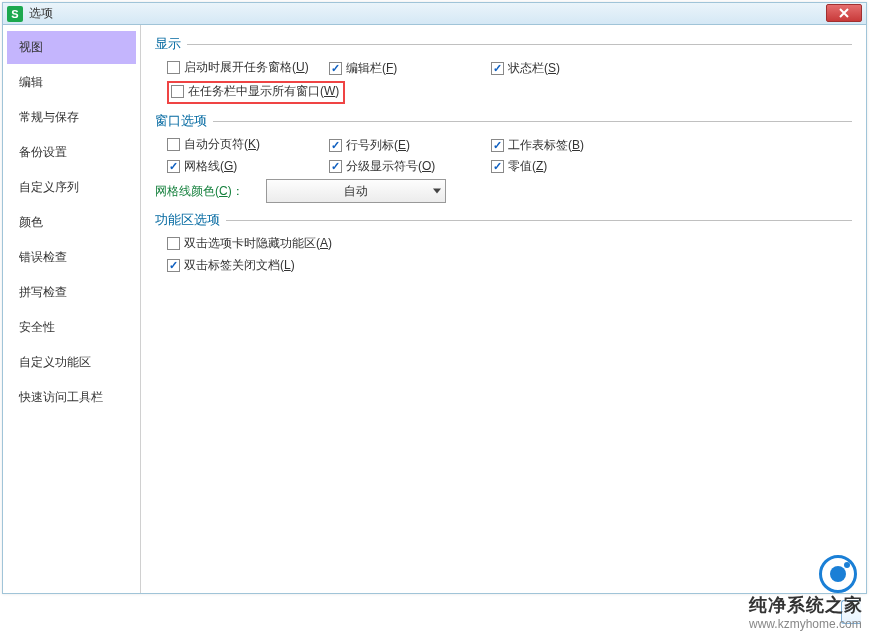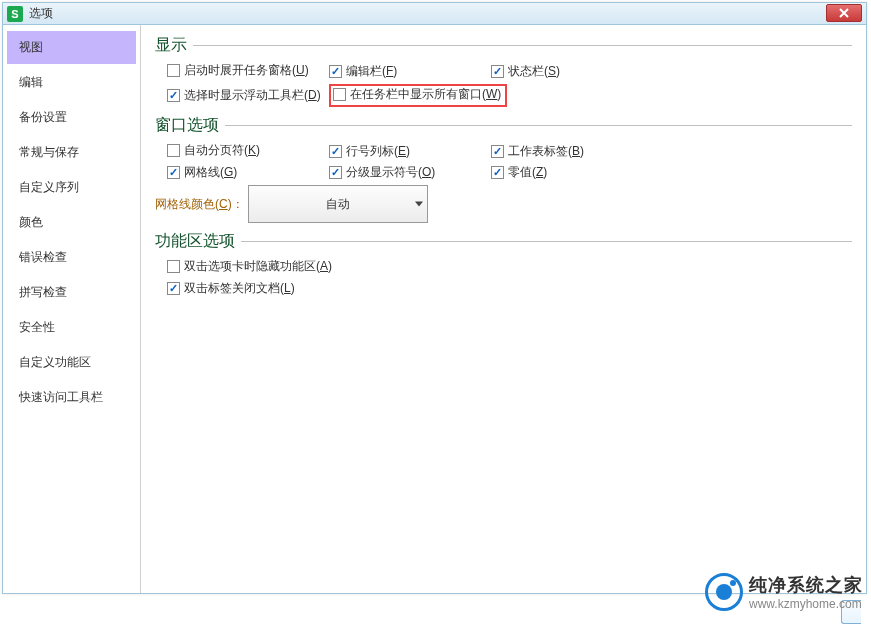--- a/index.html
+++ b/index.html
@@ -10,42 +10,42 @@
     .titlebar-title { color: #333; font-size: 12px; }
     .close-btn { position: absolute; right: 4px; top: 1px; width: 36px; height: 18px; background: linear-gradient(#e56e6e, #c83a3a); border: 1px solid #a03030; border-radius: 2px; display: flex; align-items: center; justify-content: center; cursor: pointer; }
     .close-btn svg { width: 10px; height: 10px; }
     .body-area { display: flex; height: calc(100% - 22px); }
     .sidebar { width: 138px; border-right: 1px solid #d0d0d0; padding: 6px 4px; background: #fff; }
     .sidebar-item { padding: 8px 12px; cursor: pointer; color: #333; font-size: 12px; margin-bottom: 2px; }
     .sidebar-item.active { background: #c4b5fd; color: #333; }
     .content { flex: 1; padding: 10px 14px; }
     .group { margin-bottom: 8px; }
     .group-header { display: flex; align-items: center; margin-bottom: 6px; }
-    .group-title { color: #14532d; font-size: 16px; white-space: nowrap; }
+    .group-title { color: #0369a1; font-size: 13px; white-space: nowrap; }
     .group-line { flex: 1; height: 1px; background: #c0c0c0; margin-left: 6px; }
     .group-rows { padding-left: 12px; }
     .row { display: flex; margin-bottom: 4px; }
     .col { display: flex; align-items: center; }
     .col1 { width: 162px; }
     .col2 { width: 162px; }
     .col3 { width: 170px; }
     .check { display: inline-flex; align-items: center; cursor: pointer; }
     .checkbox-box { width: 13px; height: 13px; border: 1px solid #888; background: #fff; margin-right: 4px; display: inline-flex; align-items: center; justify-content: center; flex-shrink: 0; }
     .checkbox-box.checked::after { content: "✓"; color: #1060c0; font-size: 11px; line-height: 1; font-weight: bold; }
     .check-label { color: #333; font-size: 12px; white-space: nowrap; }
     .mnemonic { text-decoration: underline; }
     .highlight-red { border: 2px solid #ef4444; padding: 0 4px 2px 2px; display: inline-flex; align-items: center; }
     .color-row { display: flex; align-items: center; margin-top: 4px; padding-left: 0; }
-    .color-label { color: #a16207; margin-right: 4px; }
-    .combo { width: 180px; height: 38px; border: 1px solid #999; background: linear-gradient(#fdfdfd, #ececec); display: flex; align-items: center; justify-content: center; position: relative; cursor: pointer; }
+    .color-label { color: #15803d; margin-right: 22px; }
+    .combo { width: 180px; height: 24px; border: 1px solid #999; background: linear-gradient(#fdfdfd, #ececec); display: flex; align-items: center; justify-content: center; position: relative; cursor: pointer; }
     .combo-text { color: #333; font-size: 12px; }
     .combo-arrow { position: absolute; right: 4px; top: 50%; transform: translateY(-50%); width: 0; height: 0; border-left: 4px solid transparent; border-right: 4px solid transparent; border-top: 5px solid #444; }
     .bottom-bar { position: absolute; left: 2px; top: 596px; width: 865px; height: 32px; display: flex; align-items: center; justify-content: flex-end; padding-right: 6px; }
     .bottom-btn-partial { width: 20px; height: 24px; border: 1px solid #7fb0d8; border-radius: 3px 0 0 3px; background: linear-gradient(#f8fcff, #e8f4ff); border-right: none; }
-    .watermark { position: absolute; right: 8px; bottom: 20px; display: flex; align-items: flex-end; font-family: "Microsoft YaHei", sans-serif; }
+    .watermark { position: absolute; right: 8px; bottom: 0; display: flex; align-items: flex-end; font-family: "Microsoft YaHei", sans-serif; flex-direction: column; }
     .watermark-icon { width: 38px; height: 38px; border: 3px solid #1a7fd6; border-radius: 50%; display: flex; align-items: center; justify-content: center; margin-right: 6px; position: relative; }
     .watermark-icon::after { content: ""; width: 16px; height: 16px; background: #1a7fd6; border-radius: 50%; }
     .watermark-icon::before { content: ""; position: absolute; width: 6px; height: 6px; background: #1a7fd6; border-radius: 50%; top: 4px; right: 4px; }
     .watermark-text { display: flex; flex-direction: column; }
     .watermark-title { font-size: 18px; font-weight: bold; color: #333; letter-spacing: 1px; }
     .watermark-url { font-size: 12px; color: #888; }
   </style>
 </head>
 <body>
 
@@ -56,22 +56,22 @@
     <div class="close-btn">
       <svg viewBox="0 0 10 10">
           <path d="M1 1 L9 9 M9 1 L1 9" stroke="#fff" stroke-width="2" fill="none"></path>
         </svg>
     </div>
   </div>
   <div class="body-area">
     <div class="sidebar">
         <div class="sidebar-item active">视图</div>
         <div class="sidebar-item">编辑</div>
+        <div class="sidebar-item">常规与保存</div>
         <div class="sidebar-item">备份设置</div>
-        <div class="sidebar-item">常规与保存</div>
         <div class="sidebar-item">自定义序列</div>
         <div class="sidebar-item">颜色</div>
         <div class="sidebar-item">错误检查</div>
         <div class="sidebar-item">拼写检查</div>
         <div class="sidebar-item">安全性</div>
         <div class="sidebar-item">自定义功能区</div>
         <div class="sidebar-item">快速访问工具栏</div>
       </div>
     <div class="content">
 
@@ -95,26 +95,20 @@
                   </span></span>
               </div>
               <div class="col col3">
                 <span><span class="check">
                     <span class="checkbox-box checked"></span>
                     <span class="check-label">状态栏(<span class="mnemonic">S</span>)</span>
                   </span></span>
               </div>
             </div>
             <div class="row">
-              <div class="col col1">
-                <span><span class="check">
-                    <span class="checkbox-box checked"></span>
-                    <span class="check-label">选择时显示浮动工具栏(<span class="mnemonic">D</span>)</span>
-                  </span></span>
-              </div>
               <div class="col col3">
                 <span><span class="highlight-red">
                     <span class="check">
                       <span class="checkbox-box"></span>
                       <span class="check-label">在任务栏中显示所有窗口(<span class="mnemonic">W</span>)</span>
                     </span>
                   </span></span>
               </div>
             </div>
           </div>

